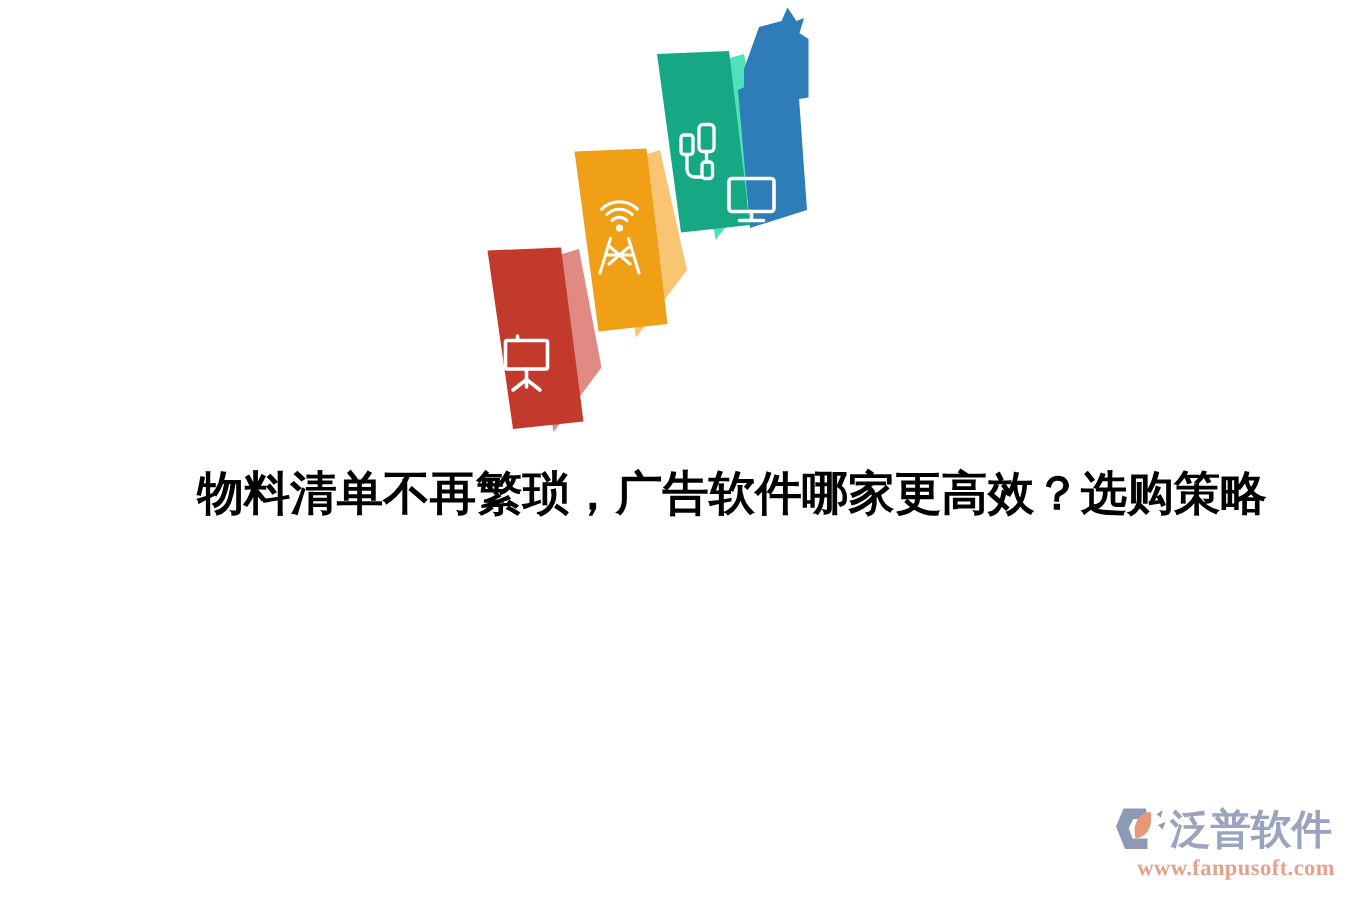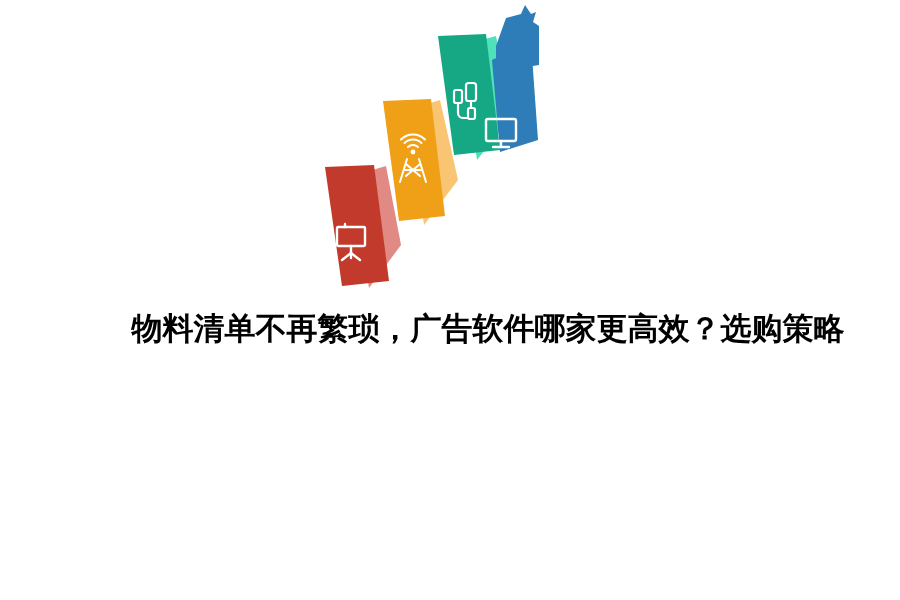--- a/index.html
+++ b/index.html
@@ -151,15 +151,27 @@
         <rect x="186" y="119" width="30" height="22" rx="2"></rect>
         <line x1="201" y1="141" x2="201" y2="146"></line>
         <line x1="193" y1="147" x2="209" y2="147"></line>
       </g>
     </svg>
   </div>
 
   <div id="article-title">物料清单不再繁琐，广告软件哪家更高效？选购策略</div>
 
   <div id="brand-logo">
+    <div class="logo-row">
+      <span class="logo-mark">
+        <svg viewBox="0 0 34 32" xmlns="http://www.w3.org/2000/svg" aria-hidden="true">
+          <path d="M20 2 L5 2 L0 14 L6 29 L21 29 L21 22 L11 22 L8.5 15 L11.5 9 L21 9 Z" fill="#8D9AB5"></path>
+          <path d="M23 4 C14 6 11 13 13 22 C20 21 25 15 23 4 Z" fill="#E79878"></path>
+          <path d="M27 6 L31 3 L30 8 Z" fill="#8D9AB5"></path>
+          <path d="M28 13 L33 11 L31 16 Z" fill="#8D9AB5"></path>
+        </svg>
+      </span>
+      <span class="logo-wordmark">泛普软件</span>
+    </div>
+    <div class="logo-url">www.fanpusoft.com</div>
   </div>
 
 </div>
 
 </body></html>

